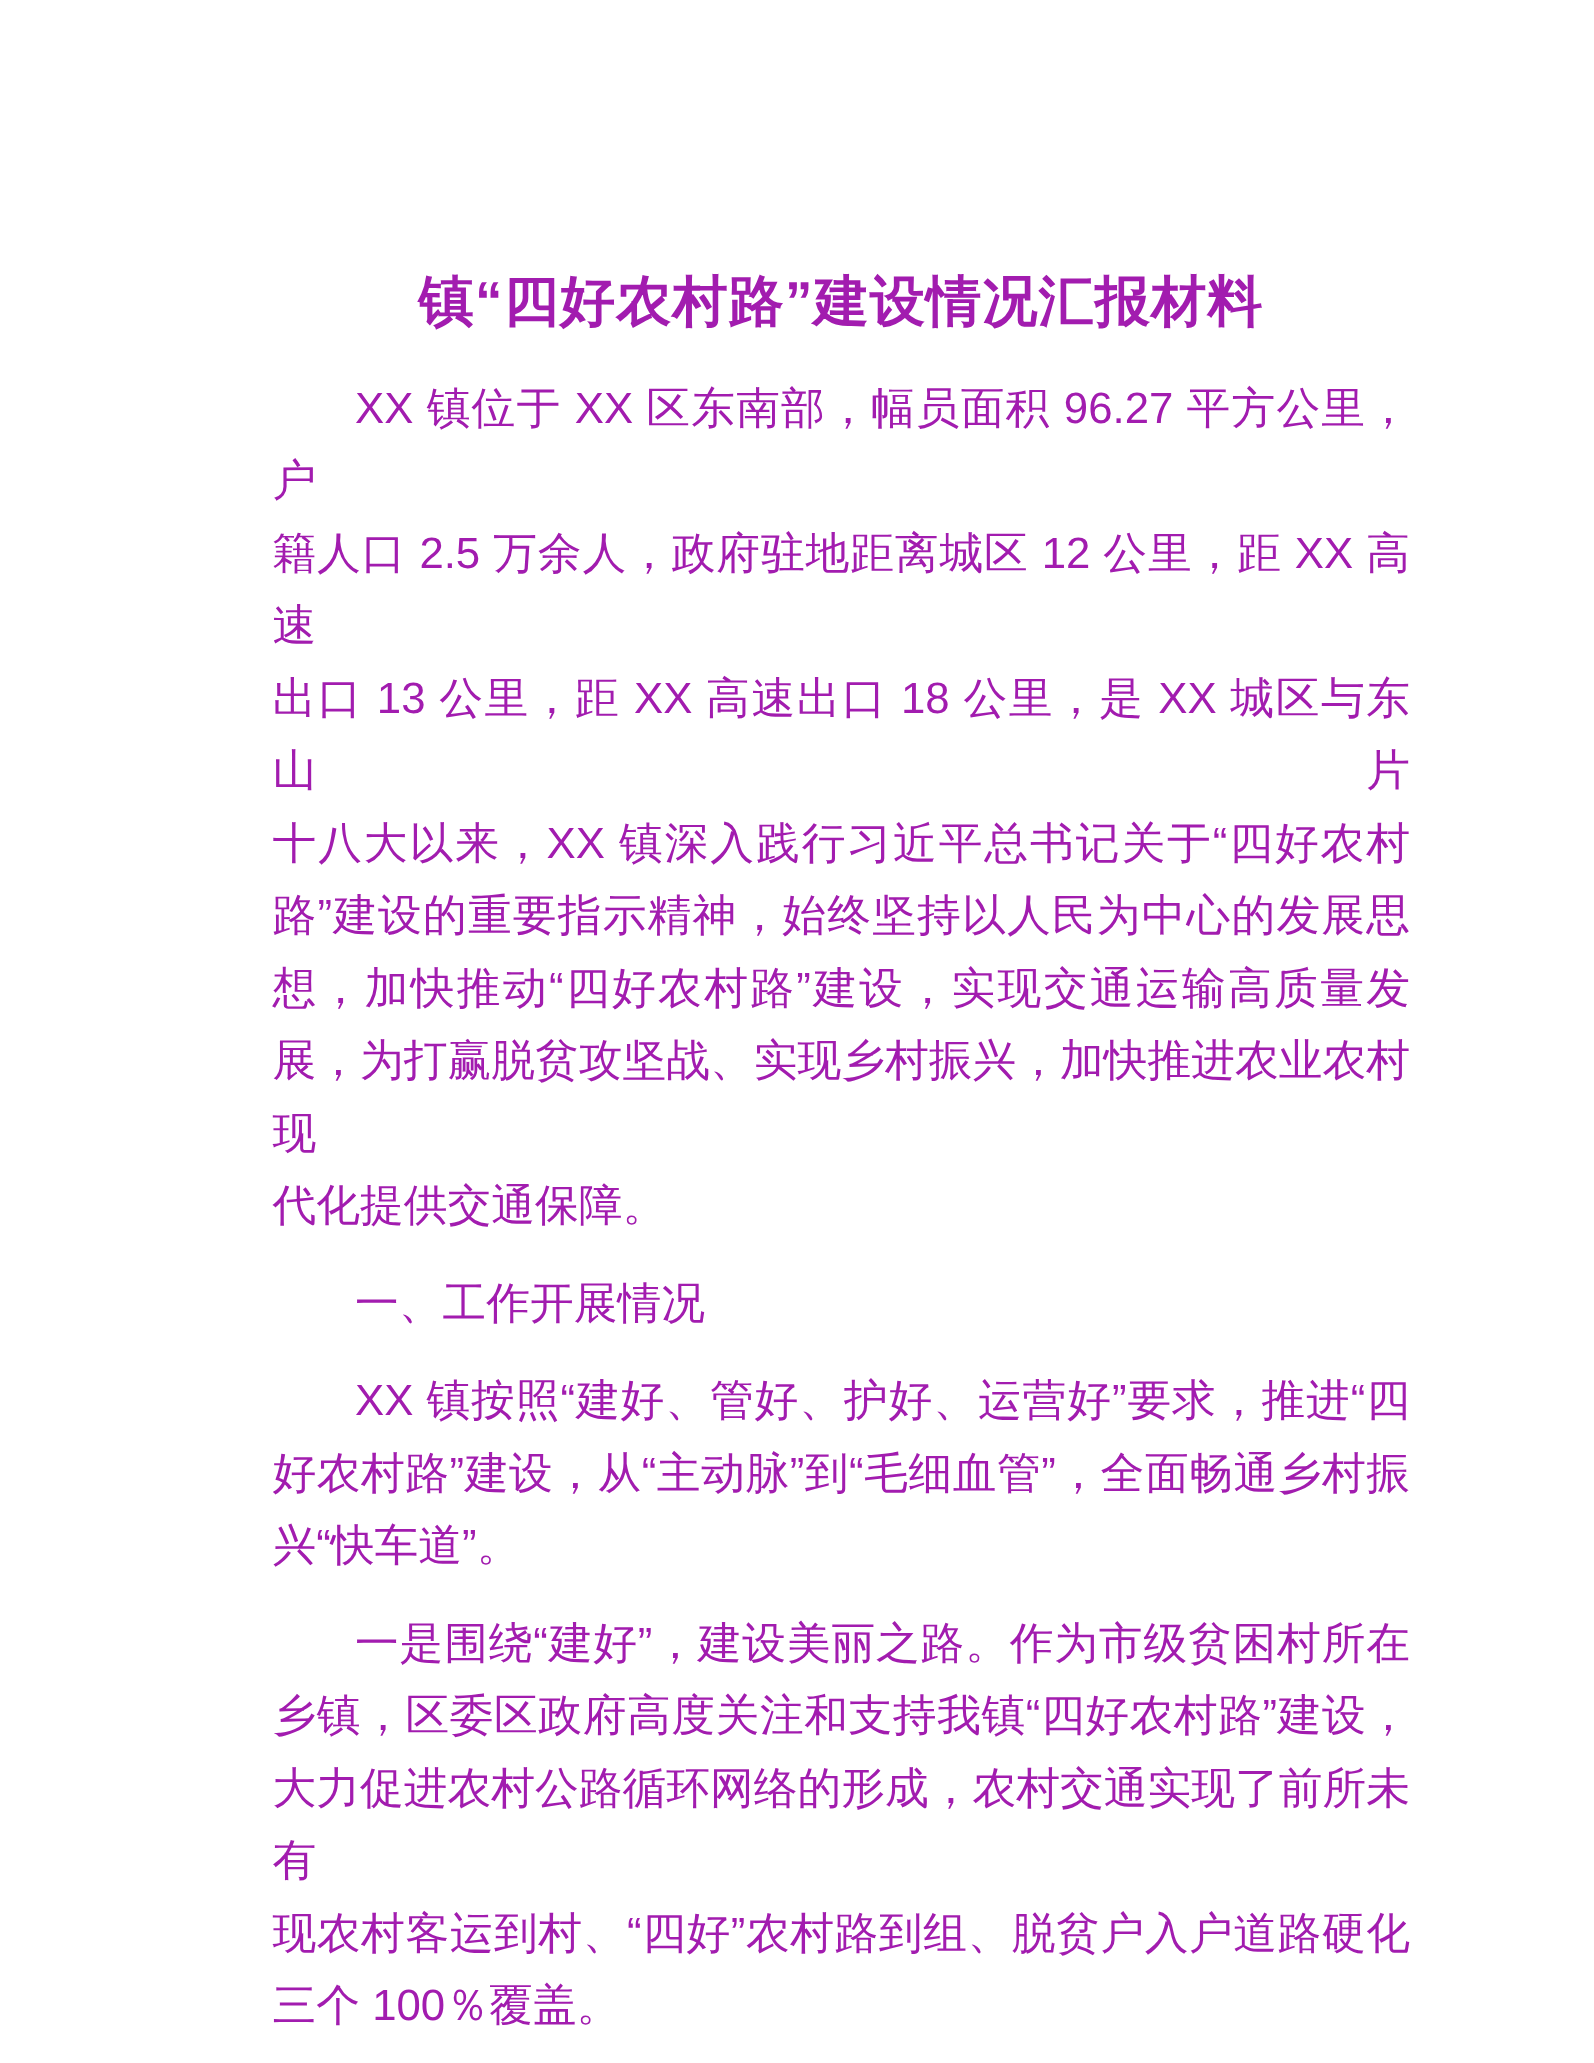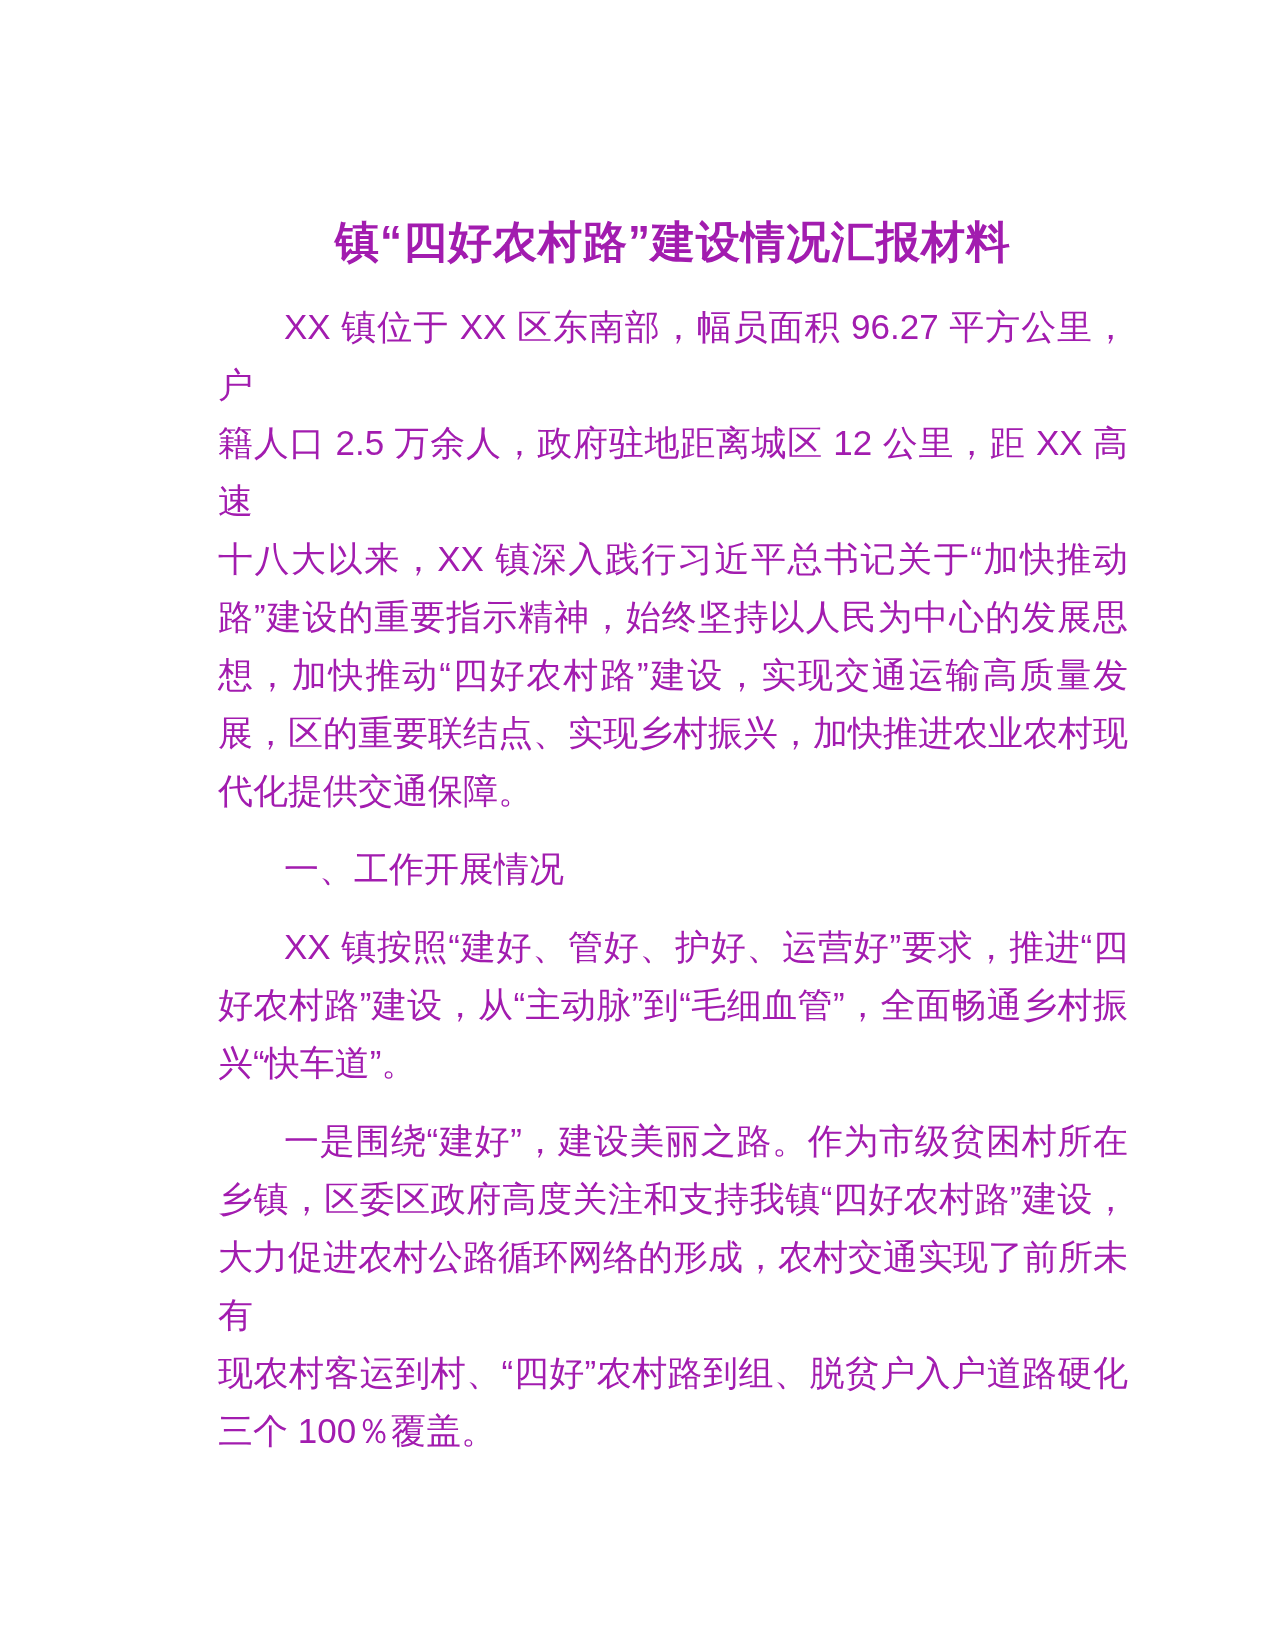--- a/index.html
+++ b/index.html
@@ -57,24 +57,25 @@
 </head>
 <body>
 
 <div class="page">
   <div class="content">
     <h1 class="doc-title">镇“四好农村路”建设情况汇报材料</h1>
     <div>
         <div class="block paragraph">
           <div class="line first">XX 镇位于 XX 区东南部，幅员面积 96.27 平方公里，户</div>
           <div class="line">籍人口 2.5 万余人，政府驻地距离城区 12 公里，距 XX 高速</div>
-          <div class="line">十八大以来，XX 镇深入践行习近平总书记关于“加快推动</div>
+          <div class="line">出口 13 公里，距 XX 高速出口 18 公里，是 XX 城区与东山片</div>
+          <div class="line">十八大以来，XX 镇深入践行习近平总书记关于“四好农村</div>
           <div class="line">路”建设的重要指示精神，始终坚持以人民为中心的发展思</div>
           <div class="line">想，加快推动“四好农村路”建设，实现交通运输高质量发</div>
-          <div class="line">展，区的重要联结点、实现乡村振兴，加快推进农业农村现</div>
+          <div class="line">展，为打赢脱贫攻坚战、实现乡村振兴，加快推进农业农村现</div>
           <div class="line last">代化提供交通保障。</div>
         </div>
         <div class="block heading">
           <div class="line first last">一、工作开展情况</div>
         </div>
         <div class="block paragraph">
           <div class="line first">XX 镇按照“建好、管好、护好、运营好”要求，推进“四</div>
           <div class="line">好农村路”建设，从“主动脉”到“毛细血管”，全面畅通乡村振</div>
           <div class="line last">兴“快车道”。</div>
         </div>

